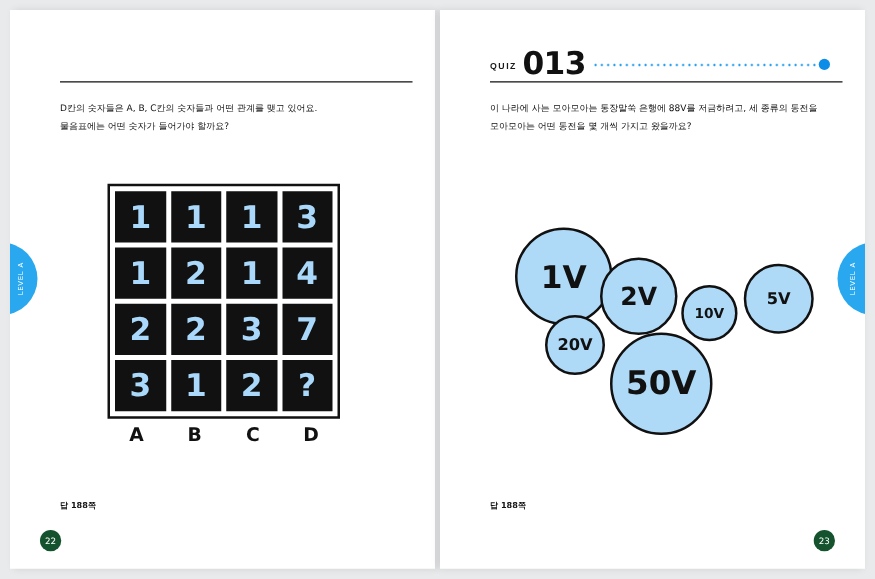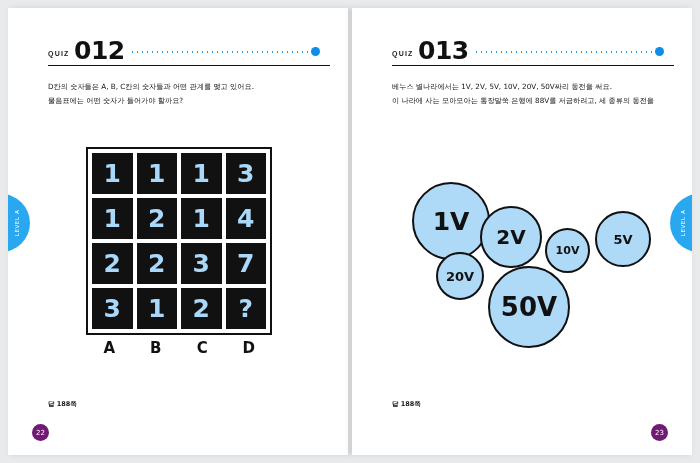--- a/index.html
+++ b/index.html
@@ -171,21 +171,21 @@
     color: #111;
     font-family: "DejaVu Sans", sans-serif;
     font-weight: bold;
   }
   .page-num {
     position: absolute;
     bottom: 14px;
     width: 17px;
     height: 17px;
     border-radius: 50%;
-    background: #701a75;
+    background: #14532d;
     color: #fff;
     font-size: 7px;
     display: flex;
     align-items: center;
     justify-content: center;
     font-family: "DejaVu Sans", sans-serif;
   }
   .page-num.left  { left: 24px; }
   .page-num.right { right: 24px; }
 
@@ -219,26 +219,20 @@
   .tab-left span { margin-left: 8px; }
   .tab-right span { margin-right: 8px; }
 </style>
 </head>
 <body>
 
 <div class="spread">
 
   <div class="page page-left">
 
-    <div class="quiz-head">
-      <div class="quiz-word">QUIZ</div>
-      <div class="quiz-num">012</div>
-      <div class="dotline"></div>
-      <div class="dot-end"></div>
-    </div>
     <div class="head-rule"></div>
 
     <div class="qtext">
       <div>D칸의 숫자들은 A, B, C칸의 숫자들과 어떤 관계를 맺고 있어요.</div>
       <div>물음표에는 어떤 숫자가 들어가야 할까요?</div>
     </div>
 
     <div class="grid-wrap">
       <div class="cell">1</div>
       <div class="cell">1</div>
@@ -280,22 +274,22 @@
 
     <div class="quiz-head">
       <div class="quiz-word">QUIZ</div>
       <div class="quiz-num">013</div>
       <div class="dotline"></div>
       <div class="dot-end"></div>
     </div>
     <div class="head-rule"></div>
 
     <div class="qtext">
-      <div>베누스 별나라에서는 1V, 2V, 5V, 10V, 20V, 50V짜리 동전을 써요.</div>
       <div>이 나라에 사는 모아모아는 통장말쑥 은행에 88V를 저금하려고, 세 종류의 동전을</div>
+      <div>모아모아는 어떤 동전을 몇 개씩 가지고 왔을까요?</div>
     </div>
 
     <div class="coins">
       <div class="coin" id="coin0" style="left: 60px; top: 174px; width: 78px; height: 78px; font-size: 25px;">1V</div>
       <div class="coin" id="coin1" style="left: 128px; top: 198px; width: 62px; height: 62px; font-size: 20px;">2V</div>
       <div class="coin" id="coin2" style="left: 84px; top: 244px; width: 48px; height: 48px; font-size: 13px;">20V</div>
       <div class="coin" id="coin3" style="left: 193px; top: 220px; width: 45px; height: 45px; font-size: 11px;">10V</div>
       <div class="coin" id="coin4" style="left: 243px; top: 203px; width: 56px; height: 56px; font-size: 13px;">5V</div>
       <div class="coin" id="coin5" style="left: 136px; top: 258px; width: 82px; height: 82px; font-size: 26px;">50V</div>
     </div>

